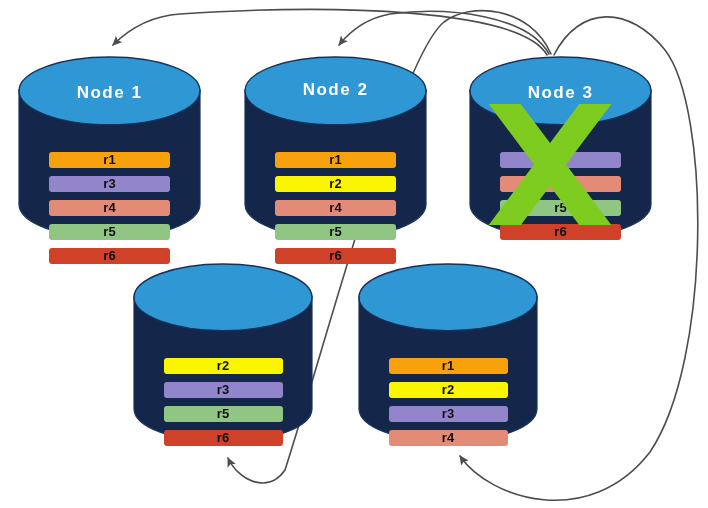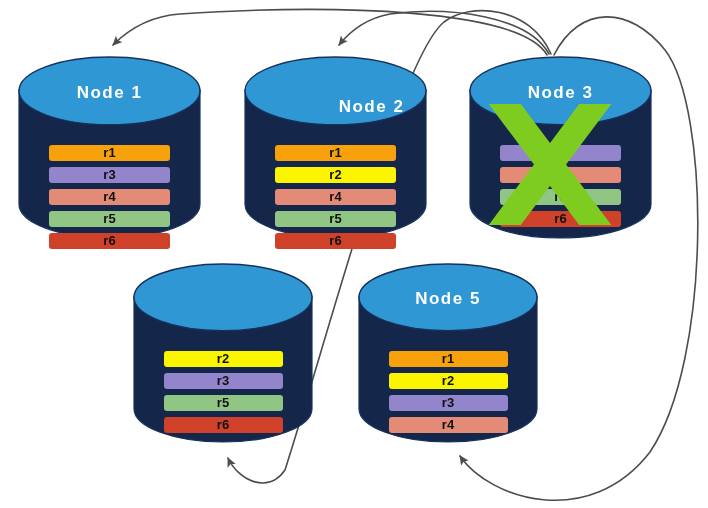--- a/index.html
+++ b/index.html
@@ -57,21 +57,21 @@
     pointer-events: none;
   }
   .rows {
     position: absolute;
     left: 0;
     width: 100%;
     z-index: 2;
   }
   .row {
     position: relative;
-    margin: 1px auto;
+    margin: 8px auto;
     border-radius: 3px;
     text-align: center;
     color: #101010;
     font-weight: bold;
     font-size: 13px;
     line-height: 15px;
   }
   .xmark {
     position: absolute;
     z-index: 6;
@@ -110,21 +110,21 @@
           <div class="row" style="width: 121px; height: 16px; margin-bottom: 6px; background: rgb(227, 139, 118); color: rgb(16, 16, 16);">r4</div>
           <div class="row" style="width: 121px; height: 16px; margin-bottom: 6px; background: rgb(145, 197, 132); color: rgb(16, 16, 16);">r5</div>
           <div class="row" style="width: 121px; height: 16px; margin-bottom: 6px; background: rgb(208, 65, 42); color: rgb(16, 16, 16);">r6</div>
         </div>
       </div>
       <div class="node" style="left: 244px; top: 56px; width: 183px; height: 183px;">
         <svg class="node-svg" viewBox="0 0 183 183">
           <path d="M 1 33.855 L 1 148.145 A 90.5 33.855 0 0 0 182 148.145 L 182 33.855 Z" fill="#15264B" stroke="#16325C" stroke-width="1.2"></path>
           <ellipse cx="91.5" cy="34.855" rx="90.5" ry="33.855" fill="#2E97D4" stroke="#16325C" stroke-width="1.4"></ellipse>
         </svg>
-        <div class="node-title" style="top: 41px; padding-left: 36px;">Node 2</div>
+        <div class="node-title" style="top: 24px;">Node 2</div>
         <div class="rows" style="top: 87.71px;">
           <div class="row" style="width: 121px; height: 16px; margin-bottom: 6px; background: rgb(247, 162, 12); color: rgb(16, 16, 16);">r1</div>
           <div class="row" style="width: 121px; height: 16px; margin-bottom: 6px; background: rgb(251, 245, 0); color: rgb(16, 16, 16);">r2</div>
           <div class="row" style="width: 121px; height: 16px; margin-bottom: 6px; background: rgb(227, 139, 118); color: rgb(16, 16, 16);">r4</div>
           <div class="row" style="width: 121px; height: 16px; margin-bottom: 6px; background: rgb(145, 197, 132); color: rgb(16, 16, 16);">r5</div>
           <div class="row" style="width: 121px; height: 16px; margin-bottom: 6px; background: rgb(208, 65, 42); color: rgb(16, 16, 16);">r6</div>
         </div>
       </div>
       <div class="node" style="left: 459px; top: 56px; width: 203px; height: 183px;">
         <svg class="node-svg" viewBox="0 0 183 183">
@@ -153,21 +153,20 @@
           <div class="row" style="width: 119px; height: 16px; margin-bottom: 6px; background: rgb(147, 133, 204); color: rgb(16, 16, 16);">r3</div>
           <div class="row" style="width: 119px; height: 16px; margin-bottom: 6px; background: rgb(145, 197, 132); color: rgb(16, 16, 16);">r5</div>
           <div class="row" style="width: 119px; height: 16px; margin-bottom: 6px; background: rgb(208, 65, 42); color: rgb(16, 16, 16);">r6</div>
         </div>
       </div>
       <div class="node" style="left: 358px; top: 263px; width: 180px; height: 180px;">
         <svg class="node-svg" viewBox="0 0 180 180">
           <path d="M 1 33.3 L 1 145.7 A 89 33.3 0 0 0 179 145.7 L 179 33.3 Z" fill="#15264B" stroke="#16325C" stroke-width="1.2"></path>
           <ellipse cx="90" cy="34.3" rx="89" ry="33.3" fill="#2E97D4" stroke="#16325C" stroke-width="1.4"></ellipse>
         </svg>
-        <div class="node-title" style="top: 26.3px;">Node 5</div>
         <div class="rows" style="top: 86.6px;">
           <div class="row" style="width: 119px; height: 16px; margin-bottom: 6px; background: rgb(247, 162, 12); color: rgb(16, 16, 16);">r1</div>
           <div class="row" style="width: 119px; height: 16px; margin-bottom: 6px; background: rgb(251, 245, 0); color: rgb(16, 16, 16);">r2</div>
           <div class="row" style="width: 119px; height: 16px; margin-bottom: 6px; background: rgb(147, 133, 204); color: rgb(16, 16, 16);">r3</div>
           <div class="row" style="width: 119px; height: 16px; margin-bottom: 6px; background: rgb(227, 139, 118); color: rgb(16, 16, 16);">r4</div>
         </div>
       </div>
     </div>
 
 </div>

